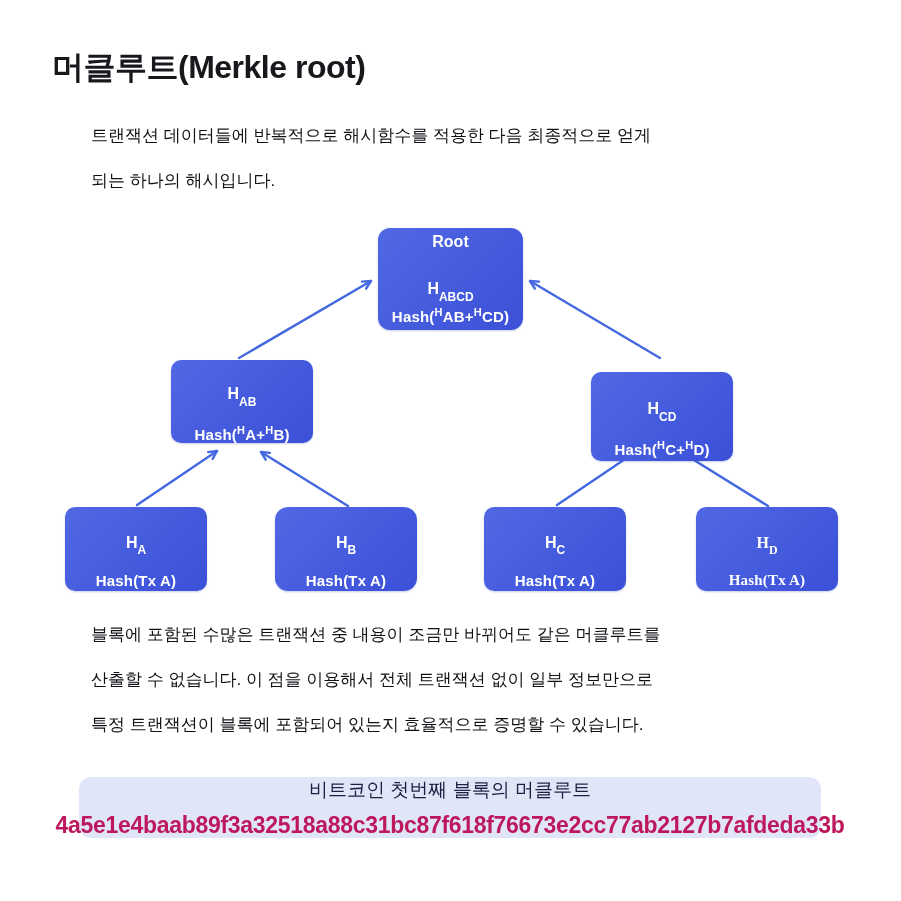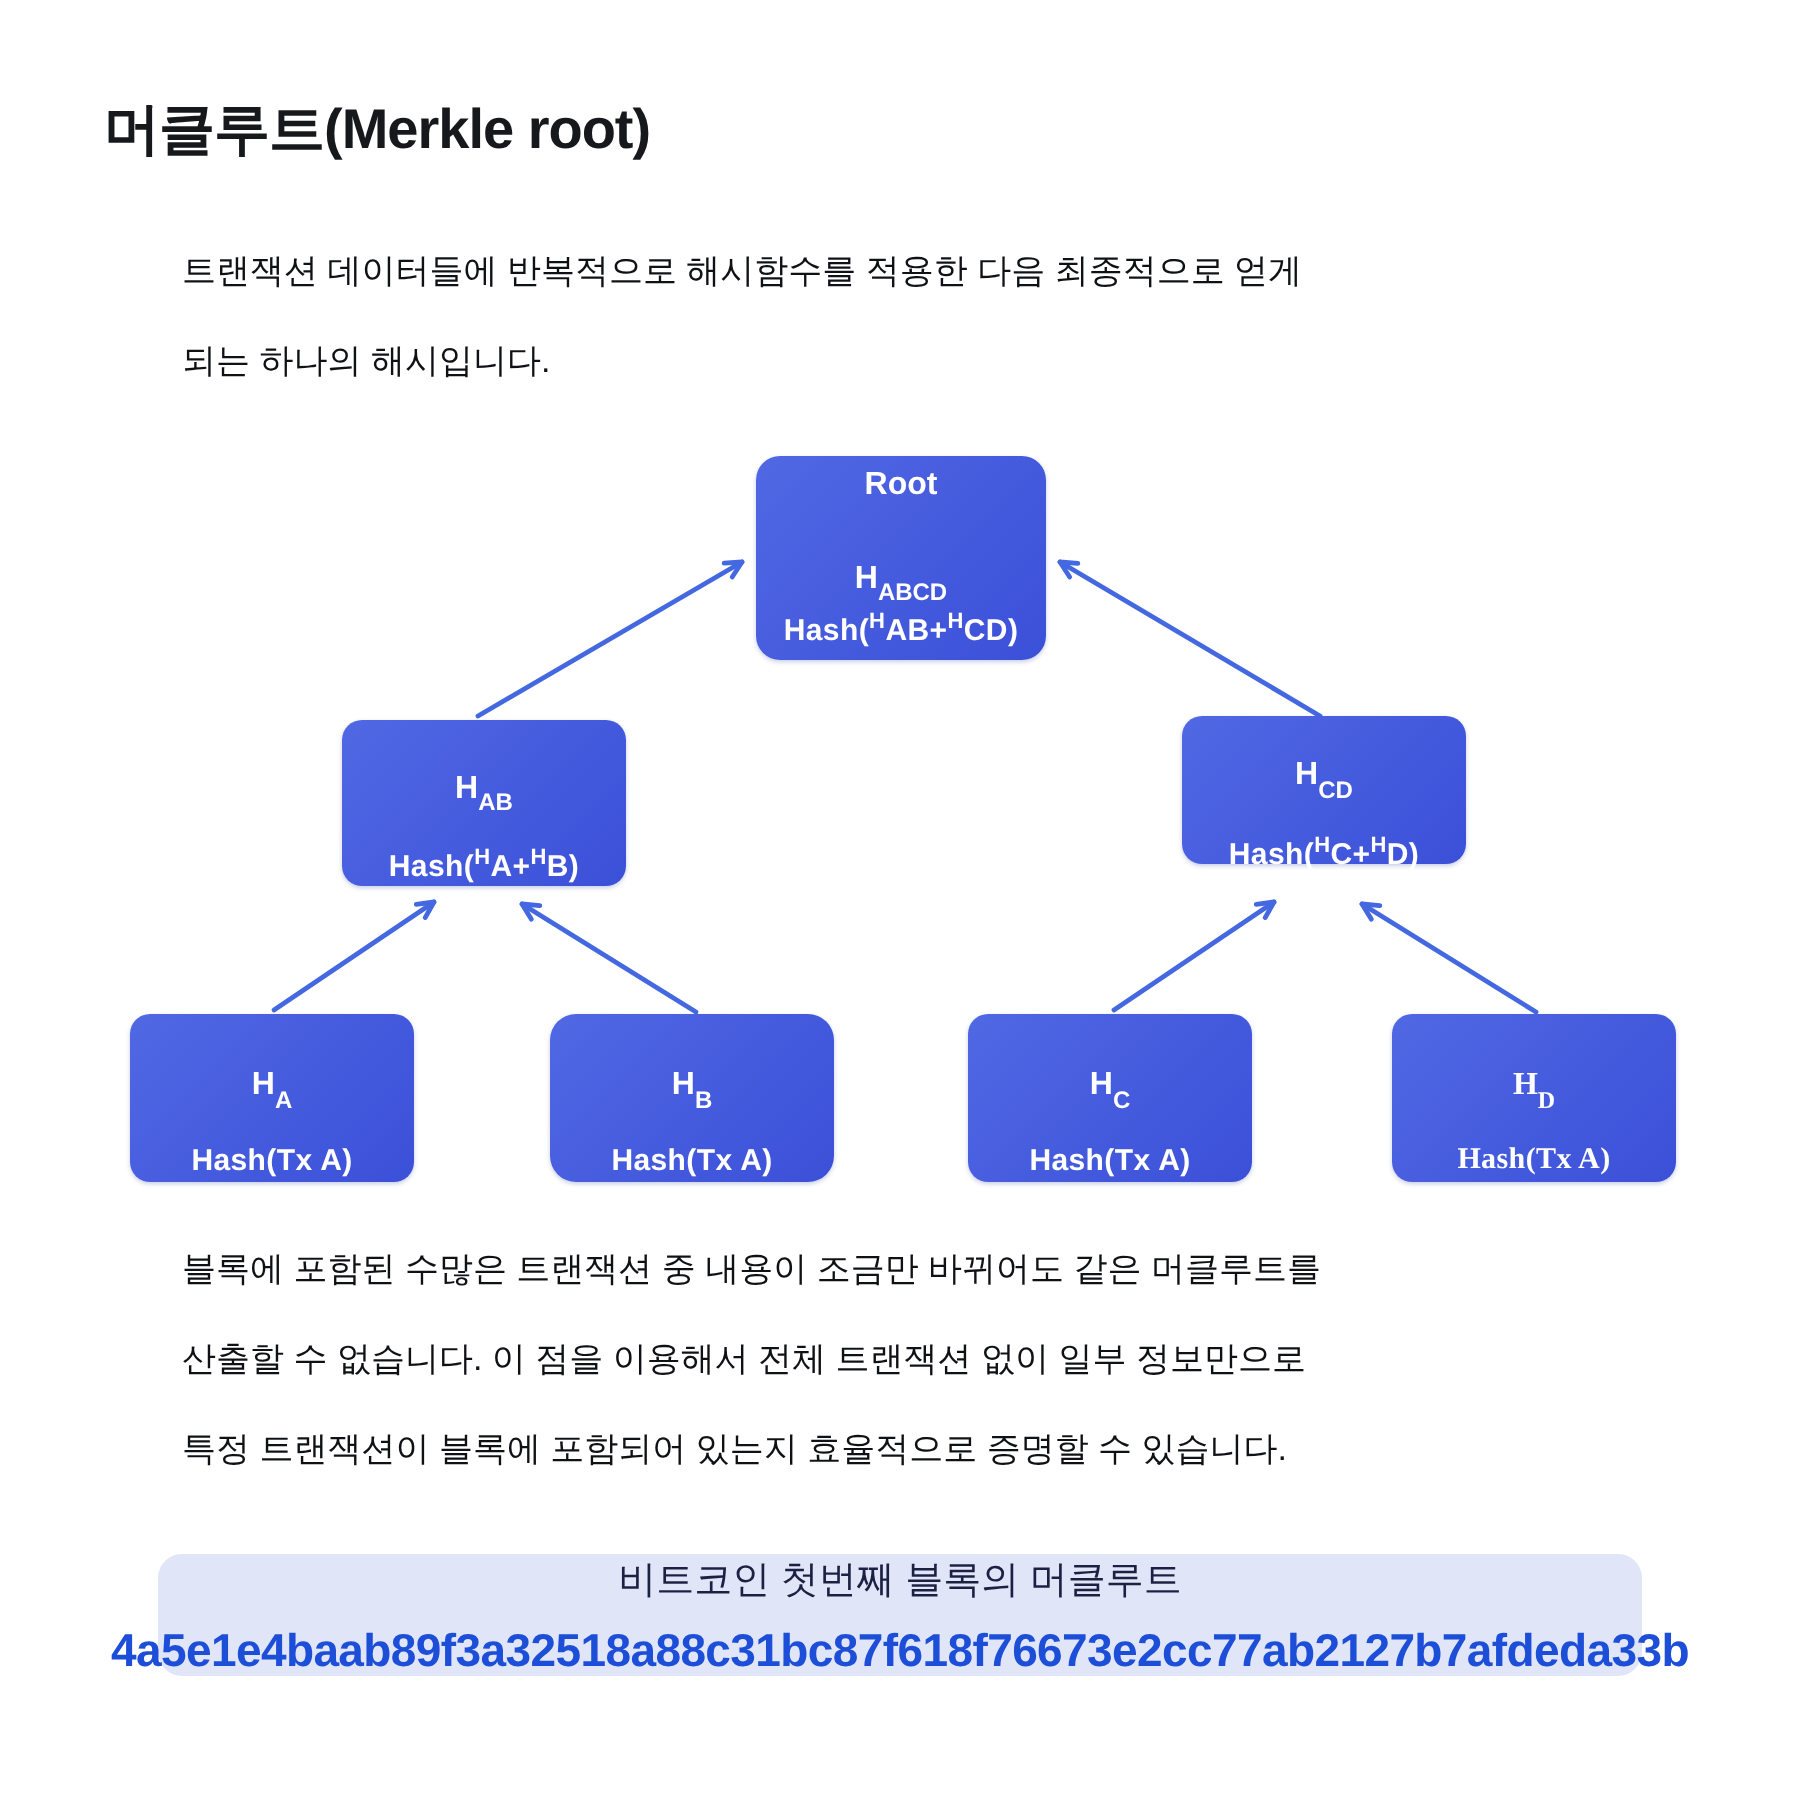--- a/index.html
+++ b/index.html
@@ -1,21 +1,21 @@
 <!DOCTYPE html>
 <html><head>
 <meta charset="utf-8">
 <style>
   * { margin:0; padding:0; box-sizing:border-box; }
   html,body { background:#ffffff; }
   body { font-family:"Liberation Sans", sans-serif; color:#121316; }
   .page { position:relative; width:901px; height:901px; background:#ffffff; overflow:hidden; }
 
   
-  .title { position:absolute; left:52px; top:46px; font-size:28px; font-weight:800;
+  .title { position:absolute; left:52px; top:46px; font-size:32px; font-weight:800;
            letter-spacing:-0.5px; color:#17181c; }
 
   
   .para { position:absolute; left:52px; width:800px; font-size:17px; color:#0f1115;margin-left:39px; }
   .para .line { line-height:45px; white-space:nowrap; }
   .intro { top:113px; }
   .body-text { top:612px; }
 
   
   .diagram-svg { position:absolute; left:0; top:0; width:901px; height:901px; pointer-events:none; }
@@ -25,33 +25,33 @@
           background:linear-gradient(135deg, #5168e4 0%, #3b50d8 100%);
           box-shadow:0 1px 2px rgba(40,60,160,0.25); text-align:center; }
   .node .sym { font-size:16px; font-weight:700; line-height:1;margin-top:25px; }
   .node .sym sub { font-size:12px; font-weight:700; position:relative; bottom:-2px; }
   .node .hash-line { font-size:15px; font-weight:700; line-height:1; letter-spacing:0.2px; }
   .node .hash-line sup { font-size:11px; font-weight:700; }
   .node .root-line { font-size:16px; font-weight:700; line-height:1; }
 
   .node.root { left:378px; top:228px; width:145px; height:102px; gap:6px; border-radius:12px; }
   .node.mid-left  { left:171px; top:360px; width:142px; height:83px; }
-  .node.mid-right { left:591px; top:358px; width:142px; height:74px; }
+  .node.mid-right { left:591px; top:372px; width:142px; height:89px; }
   .node.leaf { width:142px; height:84px; }
   .node.leaf-a { left:65px;  top:507px; }
   .node.leaf-b { left:275px; top:507px;border-radius:13px; }
   .node.leaf-c { left:484px; top:507px; }
   .node.leaf-d { left:696px; top:507px;font-family:Liberation Serif, serif; }
 
   
   .card { position:absolute; left:79px; top:777px; width:742px; height:61px;
           background:#e1e5f8; border-radius:12px; display:flex; flex-direction:column;
           align-items:center; justify-content:center; gap:9px; }
   .card-label { font-size:19px; font-weight:500; color:#1b2142; }
-  .card-hash { font-size:23px; font-weight:700; color:#1d4ed8; letter-spacing:-0.3px; }
+  .card-hash { font-size:23px; font-weight:700; color:#be185d; letter-spacing:-0.3px; }
 </style>
 </head>
 <body>
 
 <div class="page">
 
   <h1 class="title">머클루트(Merkle root)</h1>
 
   <div class="para intro">
     <div class="line">트랜잭션 데이터들에 반복적으로 해시함수를 적용한 다음 최종적으로 얻게</div>

